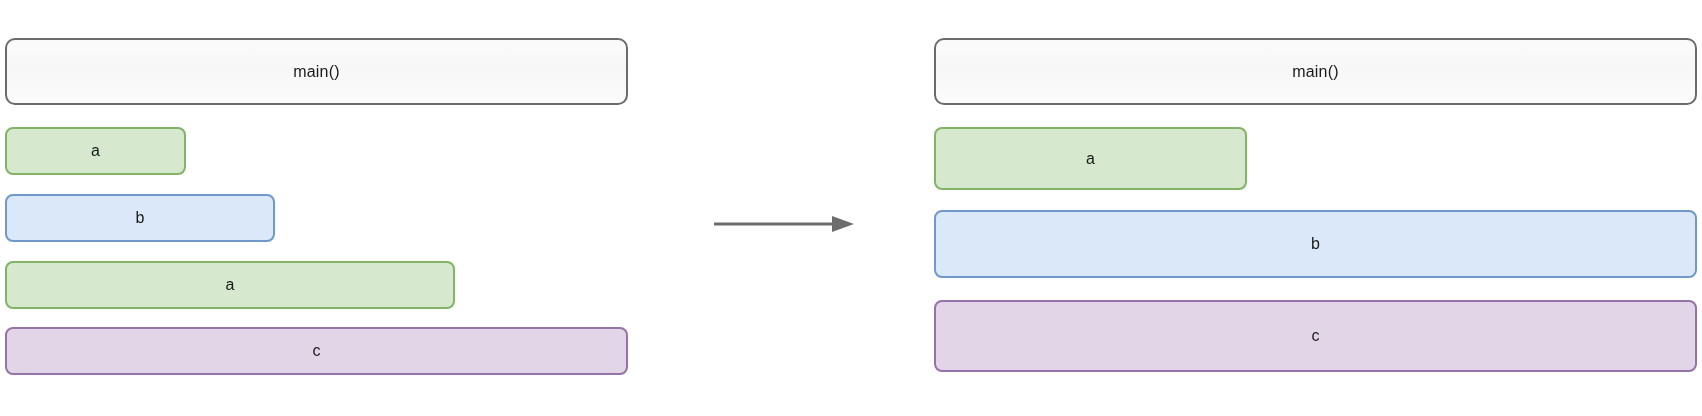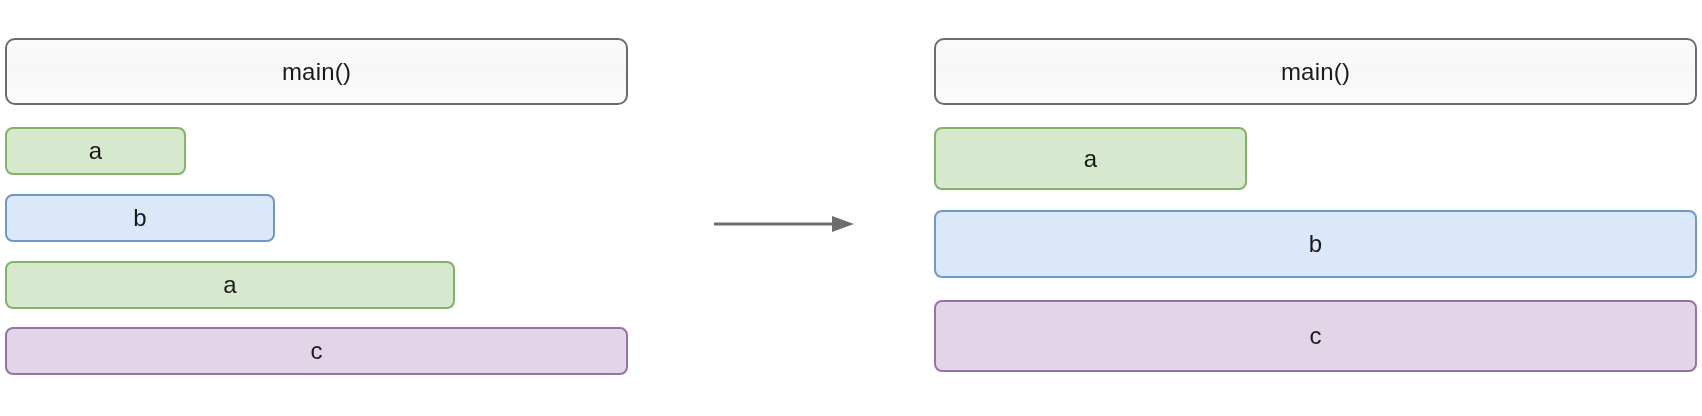--- a/index.html
+++ b/index.html
@@ -27,21 +27,21 @@
     height: 416px;
   }
 
   .frame {
     position: absolute;
     box-sizing: border-box;
     border-radius: 8px;
     display: flex;
     align-items: center;
     justify-content: center;
-    font-size: 24px;
+    font-size: 16px;
     color: #1a1a1a;
     letter-spacing: 0.2px;
     line-height: 1;
   }
 
   
   .frame.root {
     background: linear-gradient(180deg, #fbfbfb 0%, #f7f7f7 45%, #fbfbfb 100%);
     border: 2px solid #6b6b6b;
     border-radius: 10px;

